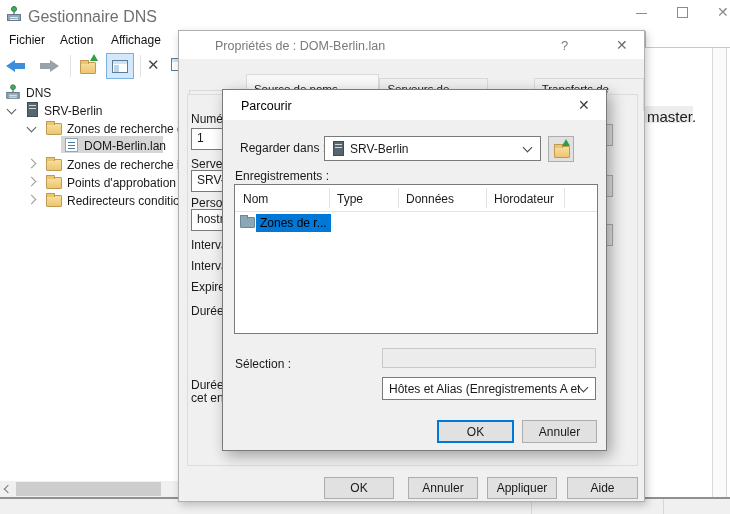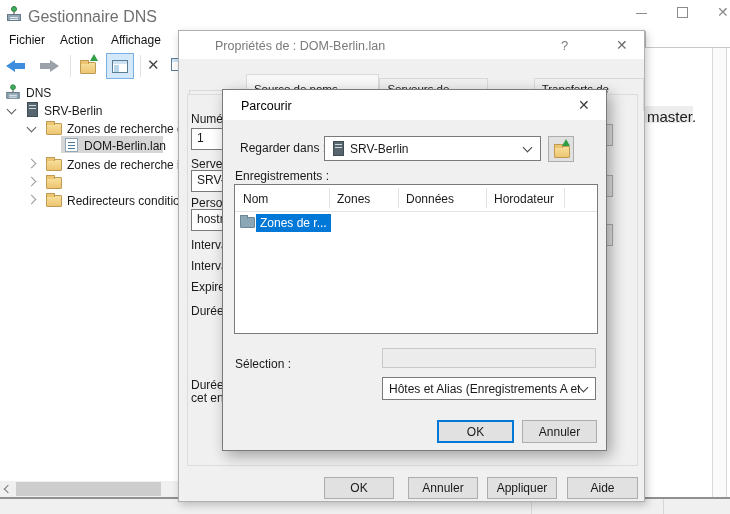--- a/index.html
+++ b/index.html
@@ -62,21 +62,21 @@
   .btn.default{border:2px solid #0078d7;}
   .input{background:#ffffff;border:1px solid #7a7a7a;font-size:12px;padding:2px 5px;white-space:nowrap;overflow:hidden;}
   .input.disabled{background:#ececec;border:1px solid #c9c9c9;}
   .combo{background:#ffffff;border:1px solid #7a7a7a;display:flex;align-items:center;overflow:hidden;}
   .combo-chev{width:7px;height:7px;border-right:1.4px solid #404040;border-bottom:1.4px solid #404040;transform:rotate(45deg);margin-top:-3px;}
   .tab{padding:4px 7px;border:1px solid #d9d9d9;border-bottom:none;background:#f0f0f0;font-size:11.5px;margin-top:7px;}
   .tab.active{background:#f8f8f8;margin-top:0;padding-top:8px;position:relative;z-index:2;}
   .page{border:1px solid #dcdcdc;background:#f0f0f0;}
   .dim{color:#7a7a7a;}
   .hdr-sep{width:1px;background:#e3e3e3;}
-  .sel-blue{background:#0078d7;color:#ffffff;}
+  .sel-blue{background:#0078d7;color:#000000;}
   .gfold{width:15px;height:11px;background:#8ba7b5;border:1px solid #6d8894;border-radius:1px;}
   .gfold::before{content:"";position:absolute;left:-1px;top:-3px;width:6px;height:3px;background:#8ba7b5;border:1px solid #6d8894;border-bottom:none;}
   .close-x{font-family:"DejaVu Sans",sans-serif;font-size:14px;color:#3d3d3d;line-height:14px;}
 </style>
 </head>
 <body>
 
 <div id="screen">
 
   <span class="abs dnsico" style="left:7px;top:6px;">
@@ -125,20 +125,21 @@
   <span class="abs tree-sel" style="left:61px;top:136px;width:102px;height:17px;"></span>
   <span class="abs zoneico" style="left:65px;top:138px;"></span>
   <span class="abs txt" style="left:84px;top:139px;">DOM-Berlin.lan</span>
 
   <span class="abs chev col" style="left:28px;top:160px;"></span>
   <span class="abs folder" style="left:46px;top:159px;"></span>
   <span class="abs txt" style="left:67px;top:158px;">Zones de recherche inversées</span>
 
   <span class="abs chev col" style="left:28px;top:178px;"></span>
   <span class="abs folder" style="left:46px;top:177px;"></span>
+  <span class="abs txt" style="left:67px;top:176px;">Points d'approbation</span>
 
   <span class="abs chev col" style="left:28px;top:196px;"></span>
   <span class="abs folder" style="left:46px;top:195px;"></span>
   <span class="abs txt" style="left:67px;top:194px;">Redirecteurs conditionnels</span>
 
   <div class="abs hscroll" style="left:0;top:481px;width:178px;height:16px;">
     <span class="abs sb-chev" style="left:5px;top:5px;"></span>
     <span class="abs hthumb" style="left:16px;top:1px;width:145px;height:14px;"></span>
   </div>
 
@@ -208,21 +209,21 @@
     </div>
     <div class="abs btn" style="left:325px;top:46px;width:26px;height:26px;">
       <span class="abs folder" style="left:5px;top:9px;"></span>
       <span class="abs up-arrow" style="left:13px;top:2px;"></span>
     </div>
 
     <span class="abs txt" style="left:12px;top:79px;">Enregistrements :</span>
 
     <div class="abs" style="left:11px;top:94px;width:364px;height:150px;background:#fff;border:1px solid #7a7a7a;">
       <span class="abs txt" style="left:8px;top:7px;">Nom</span>
-      <span class="abs txt" style="left:102px;top:7px;">Zones</span>
+      <span class="abs txt" style="left:102px;top:7px;">Type</span>
       <span class="abs txt" style="left:171px;top:7px;">Données</span>
       <span class="abs txt" style="left:259px;top:7px;">Horodateur</span>
       <span class="abs hdr-sep" style="left:94px;top:3px;height:20px;"></span>
       <span class="abs hdr-sep" style="left:163px;top:3px;height:20px;"></span>
       <span class="abs hdr-sep" style="left:251px;top:3px;height:20px;"></span>
       <span class="abs hdr-sep" style="left:329px;top:3px;height:20px;"></span>
       <span class="abs" style="left:0;top:26px;width:100%;height:1px;background:#e3e3e3;"></span>
 
       <span class="abs gfold" style="left:5px;top:32px;"></span>
       <span class="abs sel-blue txt" style="left:21px;top:29px;padding:2px 4px;">Zones de r...</span>

